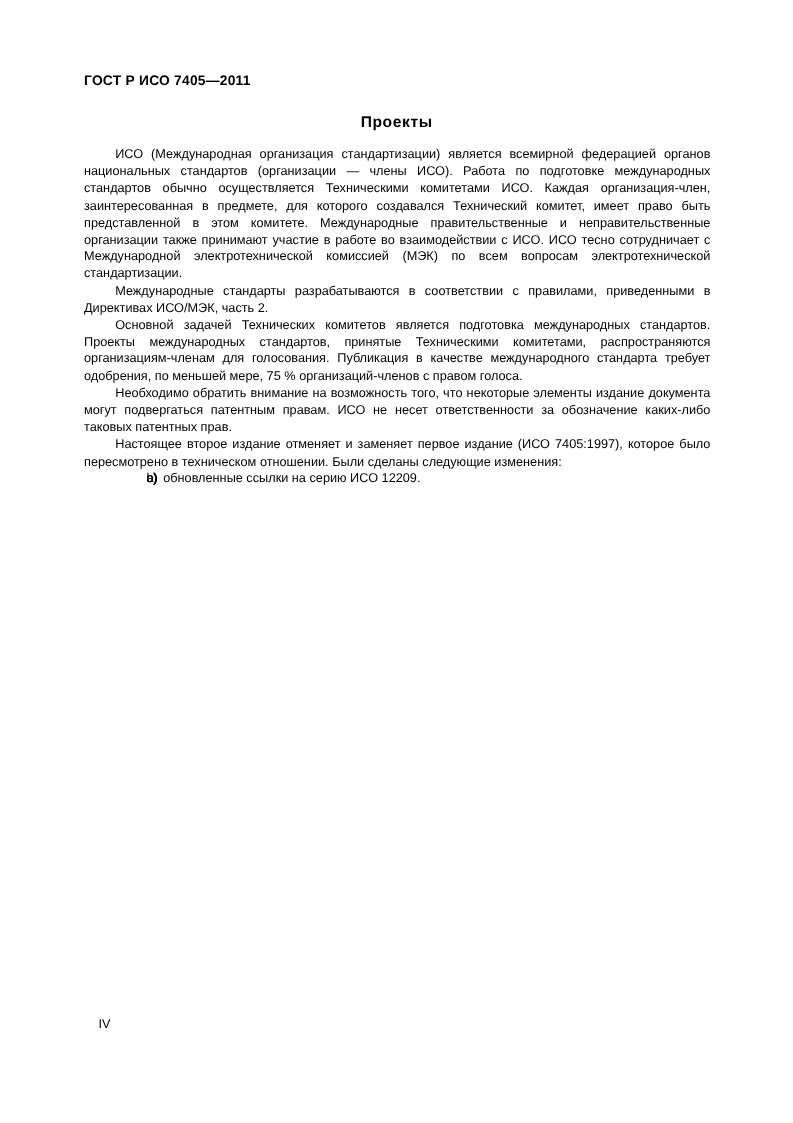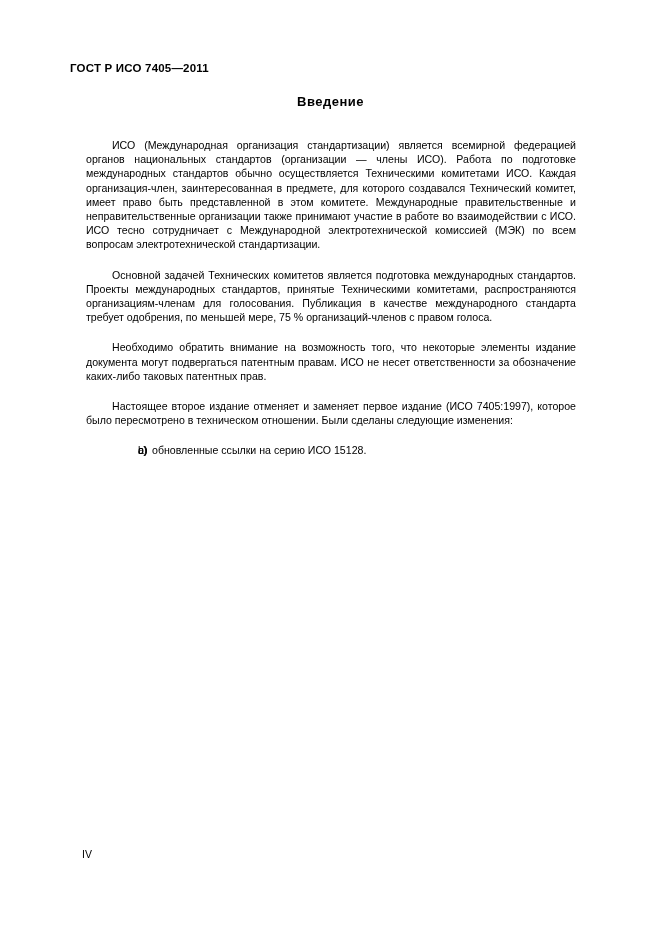--- a/index.html
+++ b/index.html
@@ -47,21 +47,21 @@
     position: absolute;
     top: 122px;
     left: 70px;
     width: 522px;
     font-size: 10.6px;
     line-height: 14.2px;
     text-align: justify;
     text-justify: inter-word;
   }
   .body-text p {
-    margin: 16px;
+    margin: 0;
     text-indent: 26px;
   }
   .list-block {
     margin-top: 0;
   }
   .list-item {
     margin: 0;
     text-indent: 0;
     padding-left: 40px;
     position: relative;
@@ -78,37 +78,38 @@
     font-size: 10.5px;
   }
 </style>
 </head>
 <body>
 
 <div class="page">
 
   <div class="header-standard">ГОСТ Р ИСО 7405—2011</div>
 
-  <div class="doc-title">Введение</div>
+  <div class="doc-title">Проекты</div>
 
   <div class="body-text">
     <p>ИСО (Международная организация стандартизации) является всемирной федерацией органов национальных стандартов (организации — члены ИСО). Работа по подготовке международных стандартов обычно осуществляется Техническими комитетами ИСО. Каждая организация-член, заинтересованная в предмете, для которого создавался Технический комитет, имеет право быть представленной в этом комитете. Международные правительственные и неправительственные организации также принимают участие в работе во взаимодействии с ИСО. ИСО тесно сотрудничает с Международной электротехнической комиссией (МЭК) по всем вопросам электротехнической стандартизации.</p>
+    <p>Международные стандарты разрабатываются в соответствии с правилами, приведенными в Директивах ИСО/МЭК, часть 2.</p>
     <p>Основной задачей Технических комитетов является подготовка международных стандартов. Проекты международных стандартов, принятые Техническими комитетами, распространяются организациям-членам для голосования. Публикация в качестве международного стандарта требует одобрения, по меньшей мере, 75 % организаций-членов с правом голоса.</p>
     <p>Необходимо обратить внимание на возможность того, что некоторые элементы издание документа могут подвергаться патентным правам. ИСО не несет ответственности за обозначение каких-либо таковых патентных прав.</p>
     <p>Настоящее второе издание отменяет и заменяет первое издание (ИСО 7405:1997), которое было пересмотрено в техническом отношении. Были сделаны следующие изменения:</p>
 
     <div class="list-block">
       <p class="list-item">
         <span class="marker">a)</span>
       </p>
       <p class="list-item">
         <span class="marker">b)</span>
       </p>
       <p class="list-item">
         <span class="marker">c)</span>
-        <span>обновленные ссылки на серию ИСО 15128.</span>
+        <span>обновленные ссылки на серию ИСО 12209.</span>
       </p>
     </div>
   </div>
 
   <div class="page-number">IV</div>
 
 </div>
 
 </body></html>

